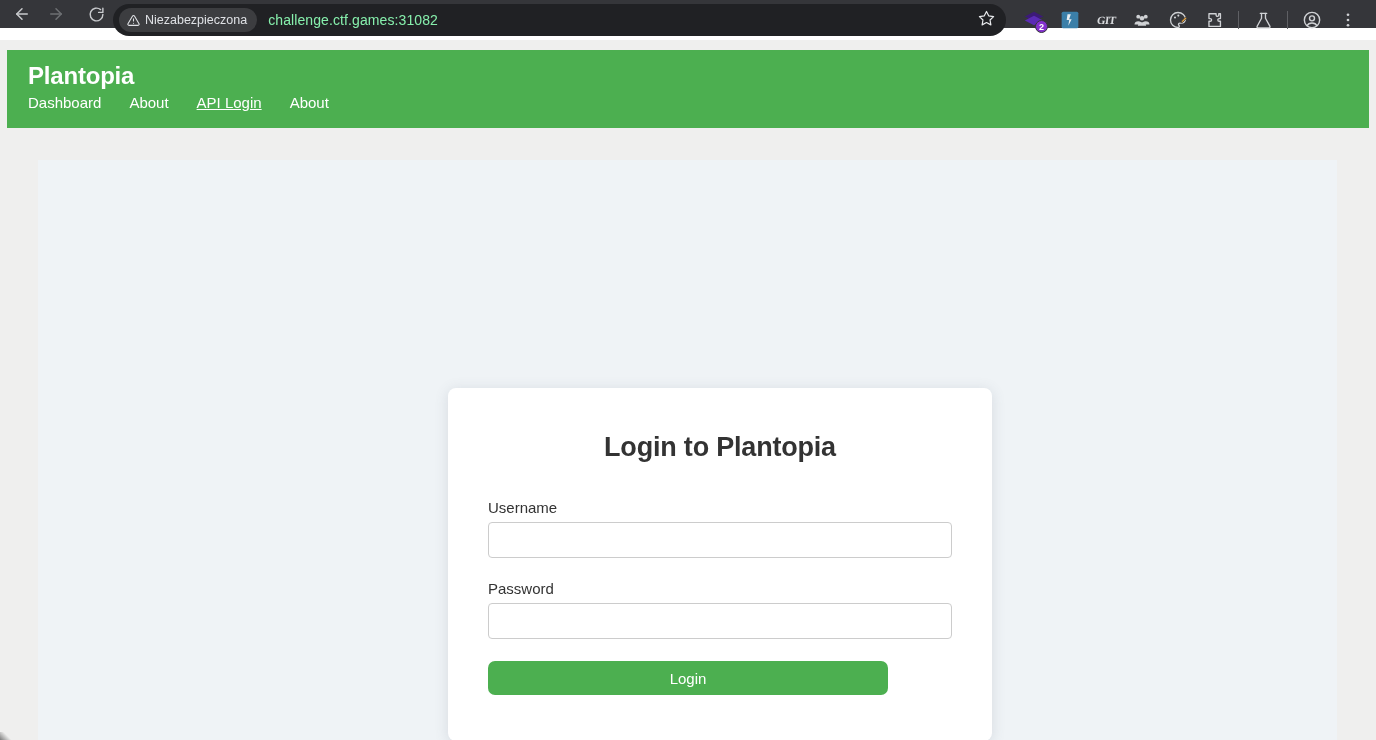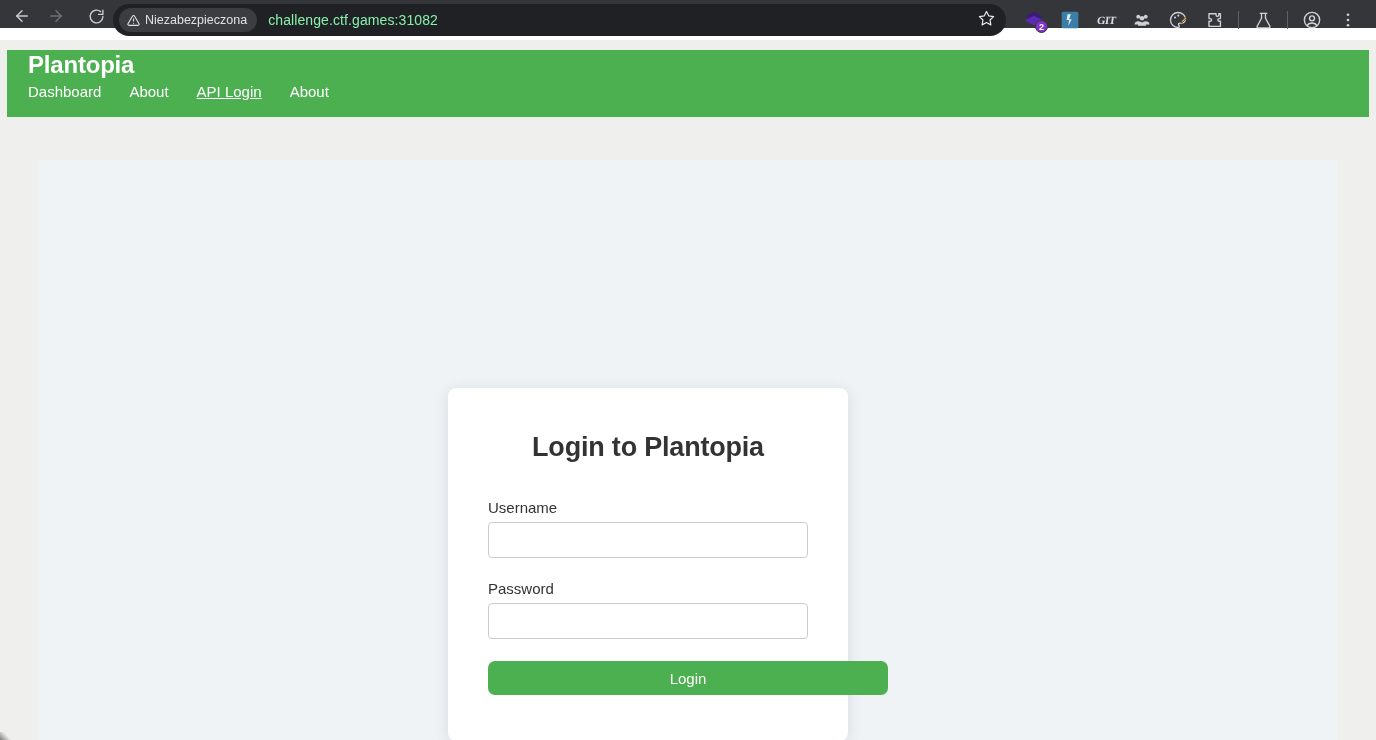--- a/index.html
+++ b/index.html
@@ -14,21 +14,21 @@
   }
 
   
   .browser-chrome {
     position: absolute;
     top: 0; left: 0;
     width: 1376px;
     height: 28px;
     background: #35363A;
     display: flex;
-    align-items: flex-start;
+    align-items: center;
   }
   .nav-btns {
     display: flex;
     align-items: center;
     gap: 2px;
     padding-left: 6px;
   }
   .nav-btn {
     width: 32px; height: 32px;
     border-radius: 50%;
@@ -129,23 +129,23 @@
     width: 1376px;
     height: 700px;
     background: #EFEFEE;
   }
 
   .navbar {
     position: absolute;
     top: 10px;
     left: 7px;
     width: 1362px;
-    height: 67px;
+    height: 78px;
     background: #4CAF50;
-    padding: 1px 0 0 21px;
+    padding: 12px 0 0 21px;
     color: #fff;
   }
   .brand {
     font-size: 24px;
     font-weight: bold;
     line-height: 27px;
     margin: 0;
     letter-spacing: -0.2px;
   }
   .navlinks {
@@ -167,21 +167,21 @@
     left: 38px;
     width: 1299px;
     height: 580px;
     background: #EFF3F6;
   }
 
   .login-card {
     position: absolute;
     left: 410px;
     top: 228px;
-    width: 400px;
+    width: 544px;
     background: #ffffff;
     border-radius: 8px;
     box-shadow: 0 2px 14px rgba(80,95,110,0.16);
     padding: 44px 40px 46px 40px;
   }
   .card-title {
     margin: 0 0 36px 0;
     text-align: center;
     font-size: 27px;
     font-weight: bold;

